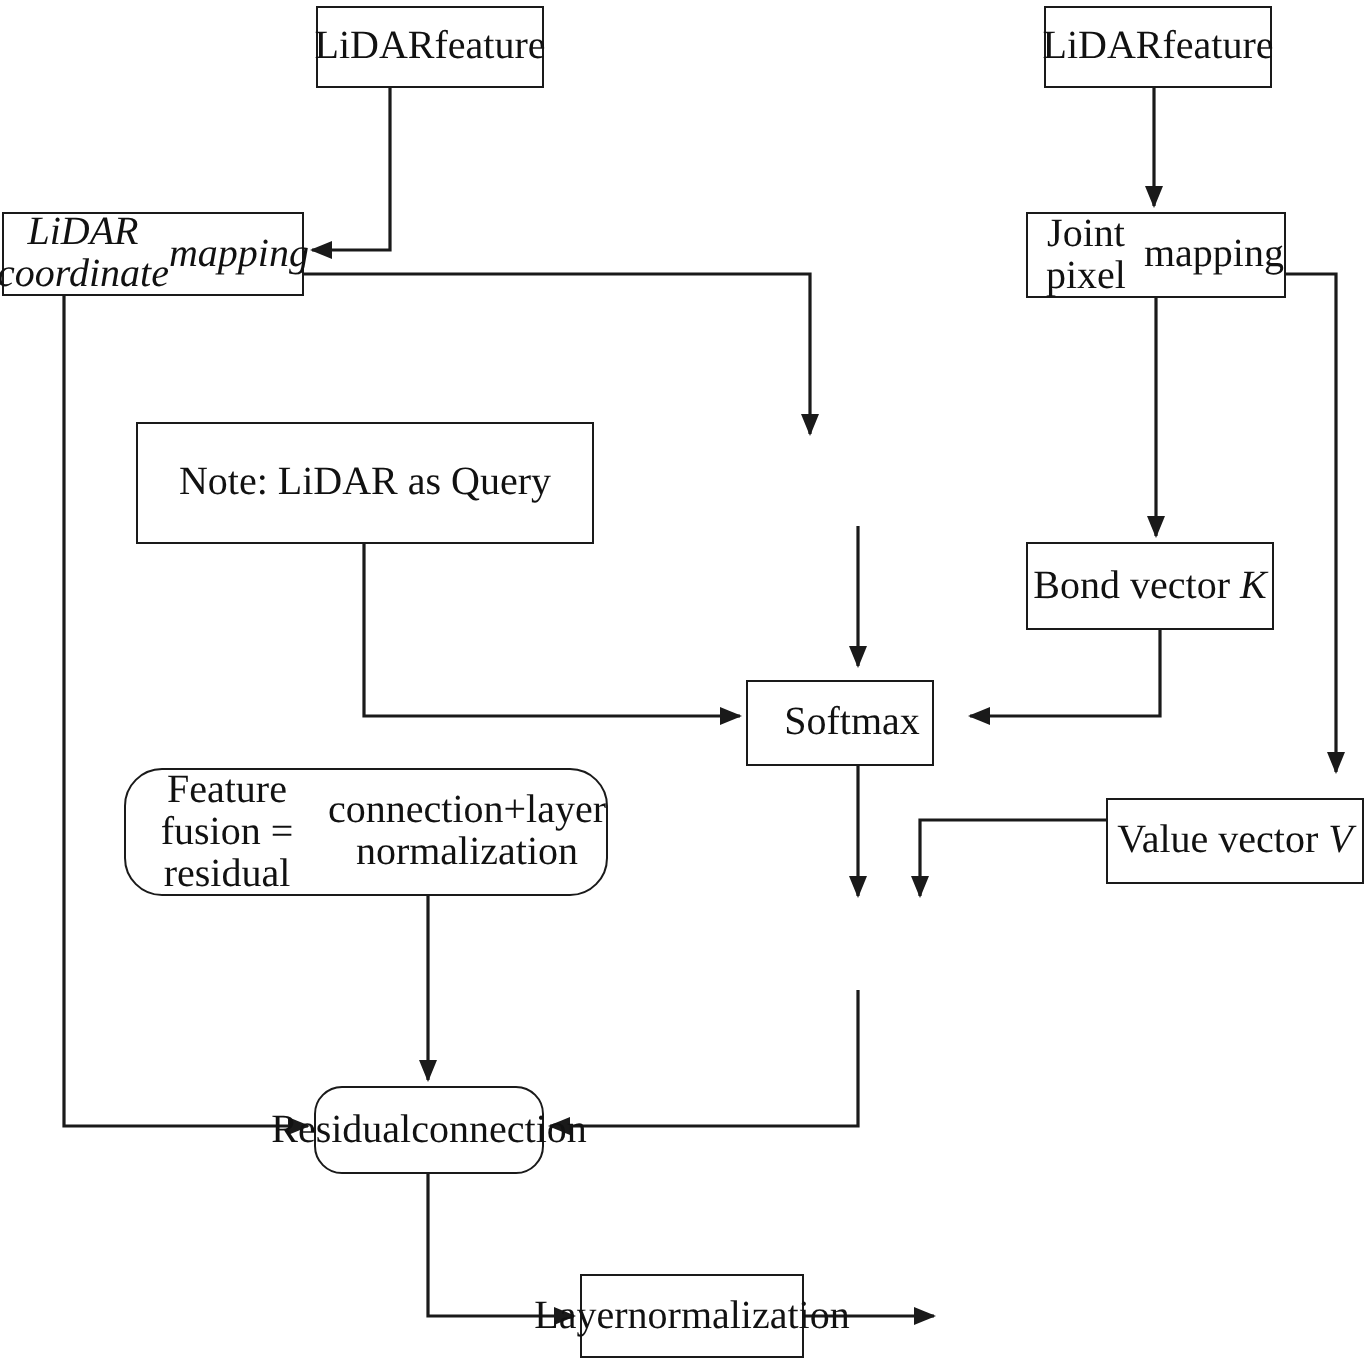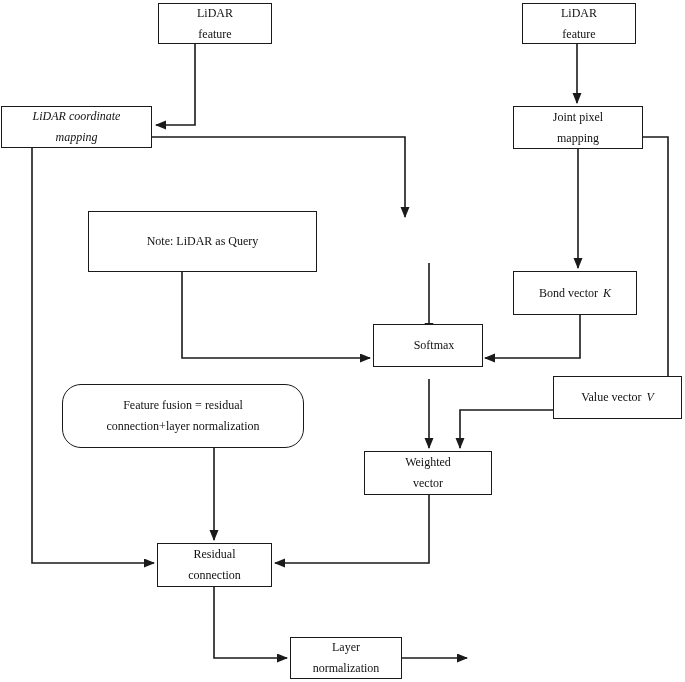--- a/index.html
+++ b/index.html
@@ -22,47 +22,47 @@
     top: 0;
     width: 685px;
     height: 682px;
   }
   .node {
     position: absolute;
     box-sizing: border-box;
     border: 1.7px solid #1a1a1a;
     background: #ffffff;
     display: flex;
-    flex-direction: column;
+    flex-direction: row;
     align-items: center;
     justify-content: center;
     text-align: center;
-    font-size: 12px;
+    font-size: 20px;
     line-height: 21px;
     z-index: 2;
   }
   .node .sym {
     font-style: italic;
     margin-left: 5px;
   }
   .inline-label { display: flex; flex-direction: row; align-items: baseline; }
 
   
   #n-lidar-feature-left        { left: 158px; top: 3px;   width: 114px; height: 41px; }
   #n-lidar-feature-right       { left: 522px; top: 3px;   width: 114px; height: 41px; }
   #n-lidar-coordinate-mapping  { left: 1px;   top: 106px; width: 151px; height: 42px; font-style: italic; }
   #n-image-pixel-mapping       { left: 513px; top: 106px; width: 130px; height: 43px; }
-  #n-note                      { left: 68px;  top: 211px; width: 229px; height: 61px; margin-left: 20px; }
+  #n-note                      { left: 68px;  top: 211px; width: 229px; height: 61px; }
   #n-query-vector              { left: 328px; top: 220px; width: 154px; height: 43px; }
   #n-bond-vector               { left: 513px; top: 271px; width: 124px; height: 44px; }
-  #n-softmax                   { left: 373px; top: 324px; width: 110px; height: 43px; padding-left: 12px; }
-  #n-value-vector              { left: 553px; top: 376px; width: 129px; height: 43px; align-items: center; }
+  #n-softmax                   { left: 373px; top: 340px; width: 94px; height: 43px; padding-left: 12px; }
+  #n-value-vector              { left: 553px; top: 399px; width: 129px; height: 43px; align-items: center; }
   #n-feature-fusion            { left: 62px;  top: 384px; width: 242px; height: 64px; border-radius: 19px; }
   #n-weighted-vector           { left: 364px; top: 451px; width: 128px; height: 44px; }
-  #n-residual-connection       { left: 157px; top: 543px; width: 115px; height: 44px; }
+  #n-residual-connection       { left: 157px; top: 543px; width: 115px; height: 44px; border-radius: 14px; }
   #n-layer-normalization       { left: 290px; top: 637px; width: 112px; height: 42px; text-align: right; }
   #n-joint-feature             { left: 470px; top: 637px; width: 142px; height: 42px; }
 
   .wire {
     fill: none;
     stroke: #1a1a1a;
     stroke-width: 1.6;
   }
 </style>
 </head>
@@ -134,24 +134,20 @@
         <span>Value vector</span>
         <span class="sym">V</span>
       </div>
   </div>
 
   <div class="node" id="n-feature-fusion">
     <div>Feature fusion = residual</div>
     <div>connection+layer normalization</div>
   </div>
 
-  <div class="node" id="n-weighted-vector">
-    <div>Weighted</div>
-    <div>vector</div>
-  </div>
 
   <div class="node" id="n-residual-connection">
     <div>Residual</div>
     <div>connection</div>
   </div>
 
   <div class="node" id="n-layer-normalization">
     <div>Layer</div>
     <div>normalization</div>
   </div>

